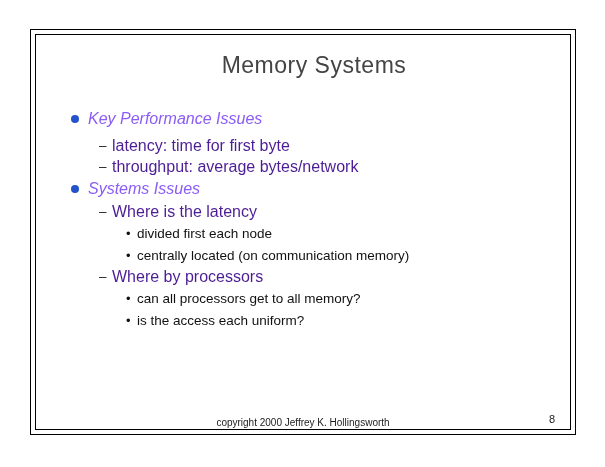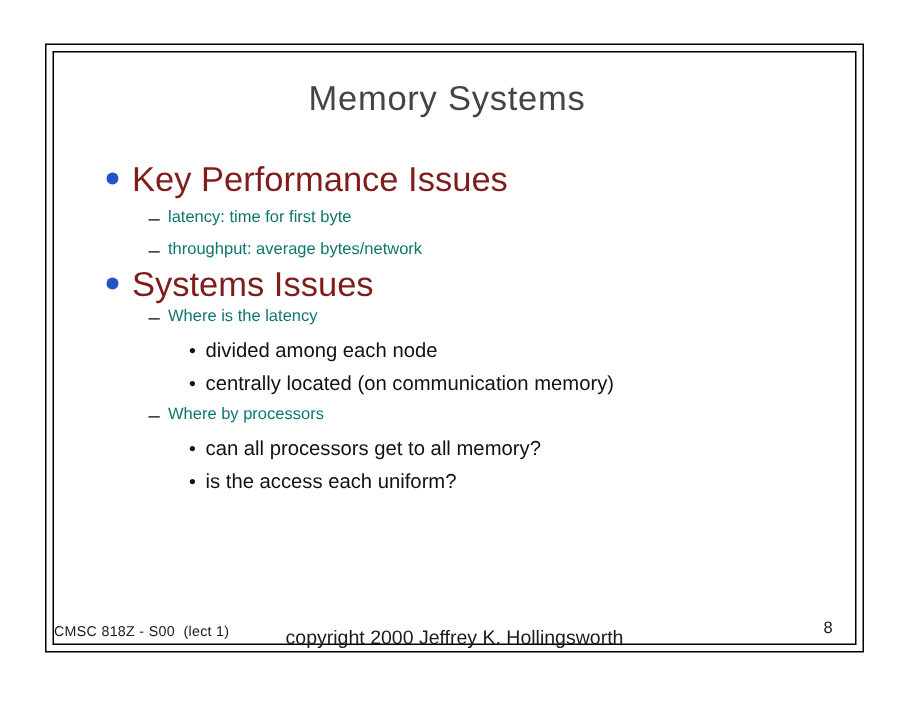--- a/index.html
+++ b/index.html
@@ -34,59 +34,61 @@
   .title {
     position: absolute;
     left: 30px;
     top: 52px;
     width: 536px;
     text-align: center;
     font-size: 23px;
     font-weight: 400;
     color: #444444;
     letter-spacing: 0.5px;
+    padding-left: 16px;
   }
   .row {
     position: absolute;
     left: 0;
     width: 605px;
     white-space: nowrap;
   }
   .l1-dot {
     position: absolute;
     left: 71px;
     top: 6px;
     width: 8px;
     height: 8px;
     border-radius: 50%;
     background: #2352c9;
   }
   .l1-text {
     position: absolute;
     left: 88px;
     top: 0;
-    font-size: 23px;
+    font-size: 16px;
     line-height: 20px;
-    color: #7f1d1d;
+    color: #8b5cf6;
+    font-style: italic;
   }
   .l2-dash {
     position: absolute;
     left: 99px;
     top: 0;
     font-size: 13.5px;
     line-height: 15px;
     color: #111111;
   }
   .l2-text {
     position: absolute;
     left: 112px;
     top: 0;
-    font-size: 11px;
+    font-size: 16px;
     line-height: 15px;
-    color: #0f766e;
+    color: #4c1d95;
   }
   .l3-dot {
     position: absolute;
     left: 126px;
     top: 0;
     font-size: 13px;
     line-height: 15px;
     color: #111111;
   }
   .l3-text {
@@ -104,21 +106,21 @@
     font-size: 9.5px;
     color: #1a1a1a;
     letter-spacing: 0.2px;
   }
   .footer-center {
     position: absolute;
     left: 30px;
     top: 417px;
     width: 546px;
     text-align: center;
-    font-size: 13px;
+    font-size: 10px;
     color: #1a1a1a;
   }
   .footer-page {
     position: absolute;
     left: 544px;
     top: 413px;
     width: 16px;
     text-align: center;
     font-size: 11px;
     color: #1a1a1a;
@@ -155,21 +157,21 @@
     <span class="l1-text">Systems Issues</span>
   </div>
 
   <div class="row" style="top:204px">
     <span class="l2-dash">–</span>
     <span class="l2-text">Where is the latency</span>
   </div>
 
   <div class="row" style="top:226px">
     <span class="l3-dot">•</span>
-    <span class="l3-text">divided among each node</span>
+    <span class="l3-text">divided first each node</span>
   </div>
 
   <div class="row" style="top:248px">
     <span class="l3-dot">•</span>
     <span class="l3-text">centrally located (on communication memory)</span>
   </div>
 
   <div class="row" style="top:269px">
     <span class="l2-dash">–</span>
     <span class="l2-text">Where by processors</span>
@@ -178,17 +180,16 @@
   <div class="row" style="top:291px">
     <span class="l3-dot">•</span>
     <span class="l3-text">can all processors get to all memory?</span>
   </div>
 
   <div class="row" style="top:313px">
     <span class="l3-dot">•</span>
     <span class="l3-text">is the access each uniform?</span>
   </div>
 
-  <div class="footer-left">CMSC 818Z - S00&nbsp; (lect 1)</div>
   <div class="footer-center">copyright 2000 Jeffrey K. Hollingsworth</div>
   <div class="footer-page">8</div>
 
 </div>
 
 </body></html>

